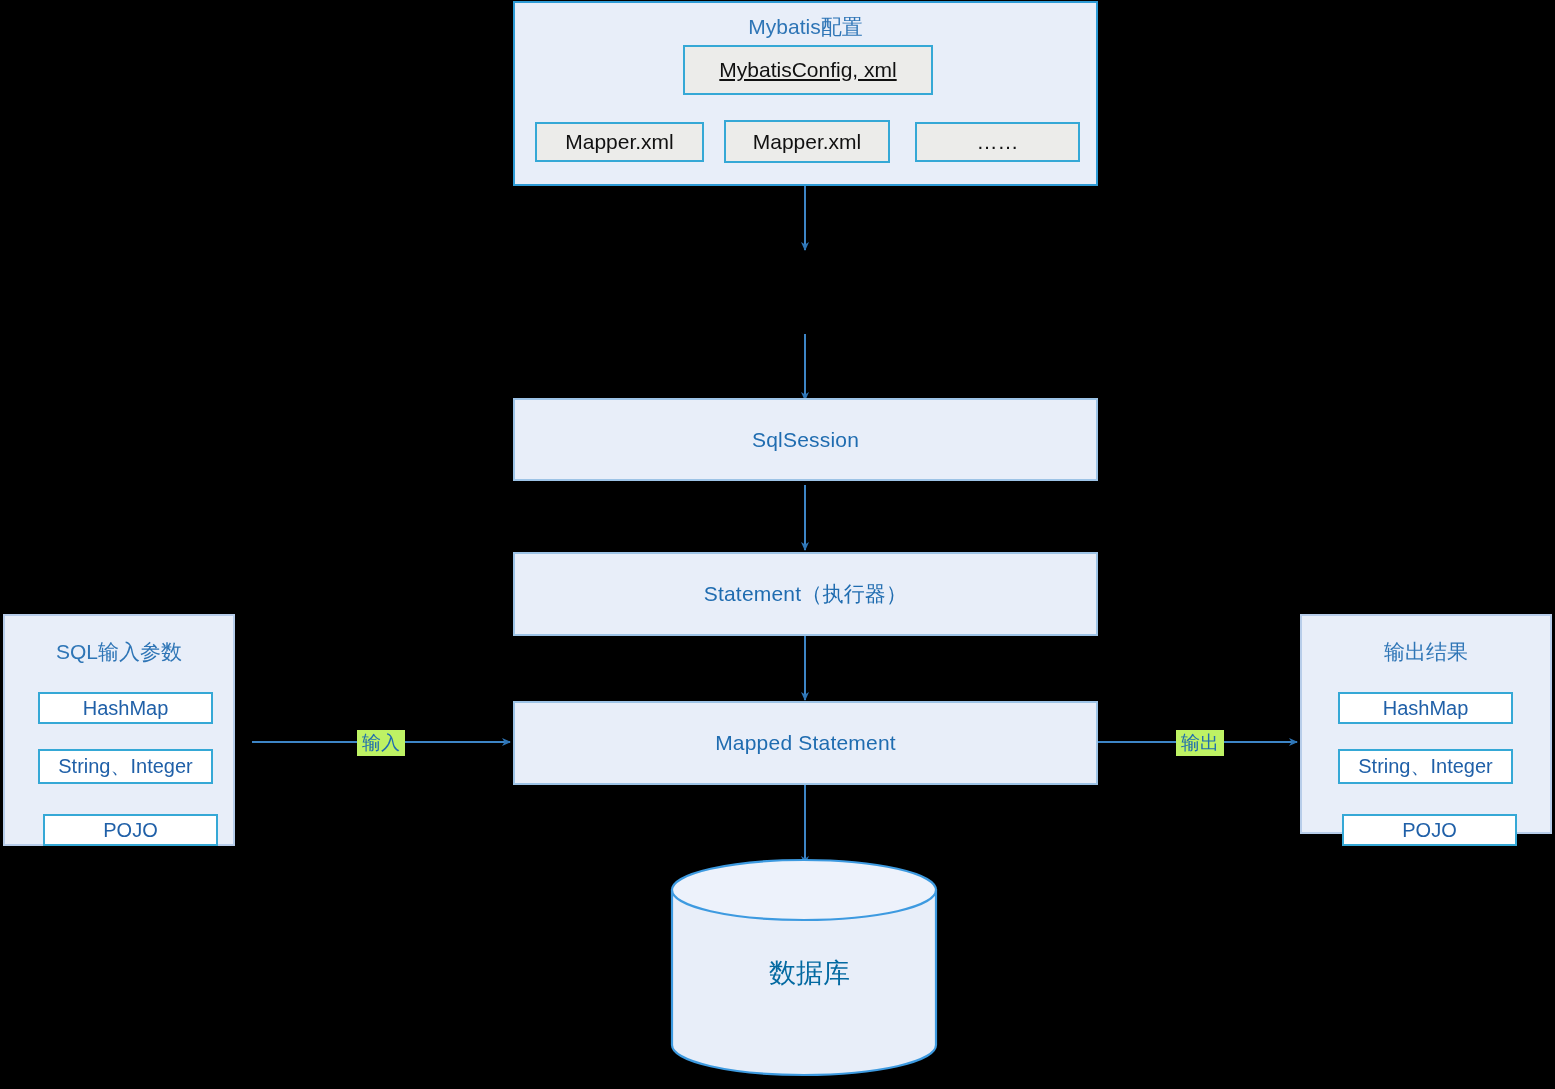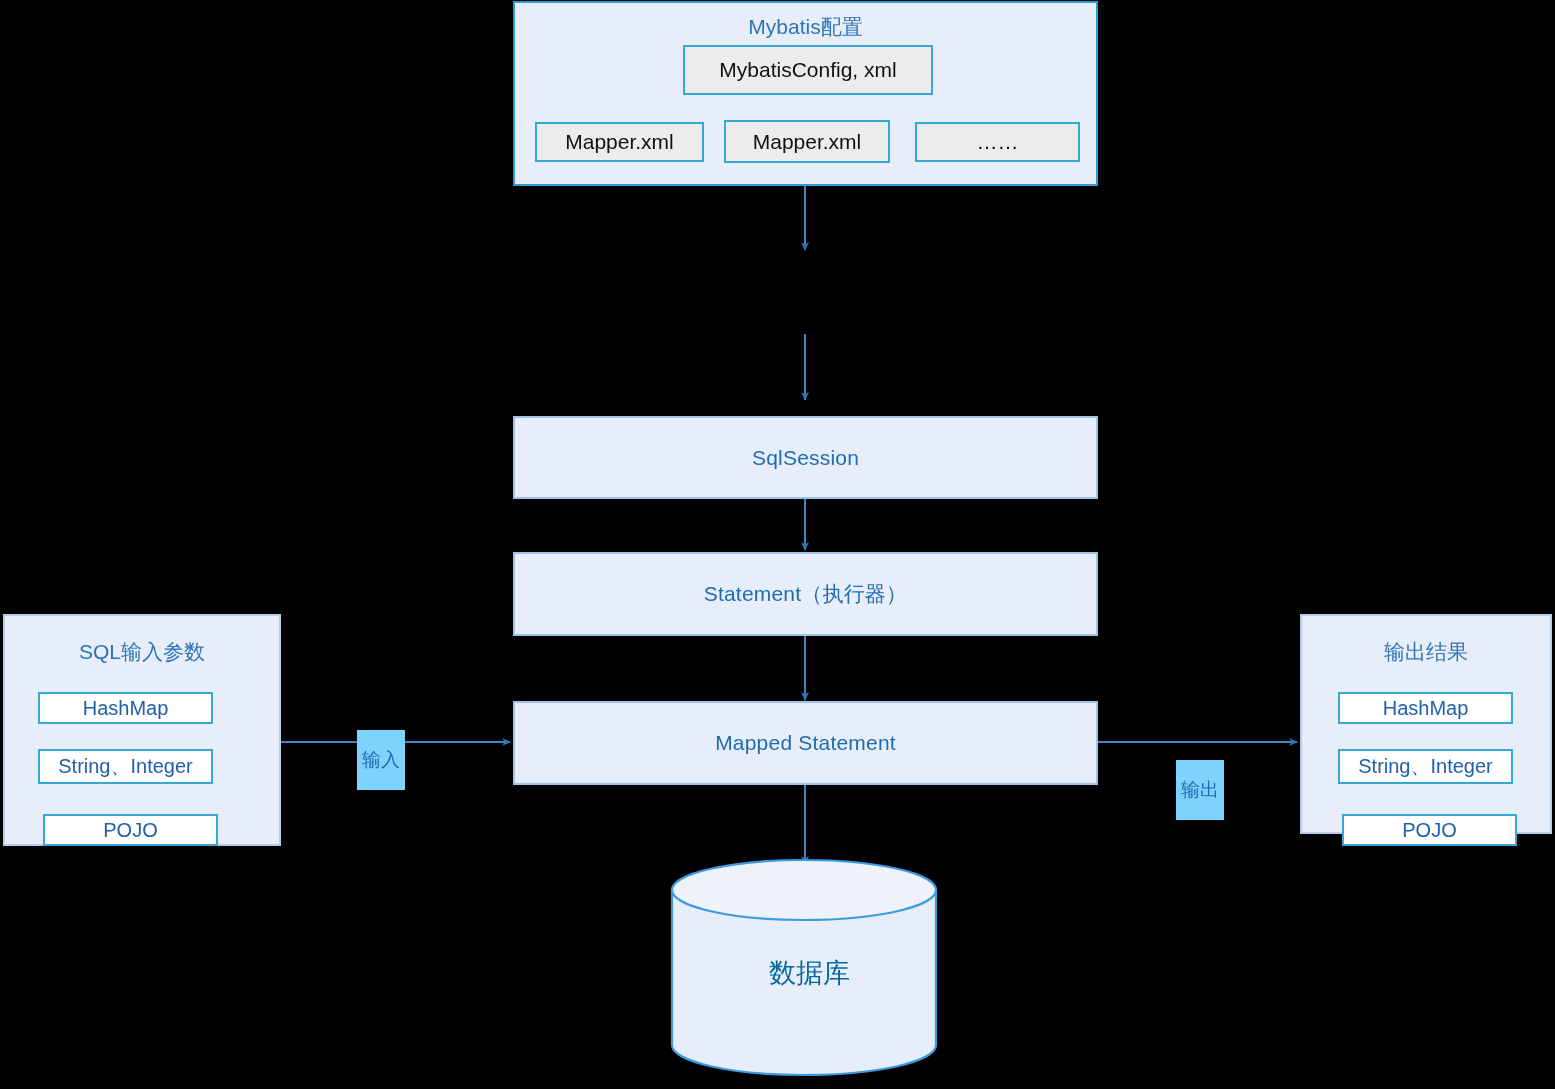--- a/index.html
+++ b/index.html
@@ -75,24 +75,24 @@
     align-items: center;
     justify-content: center;
     color: #2060a8;
     font-size: 20px;
     box-sizing: border-box;
   }
 
   
   .edge-label {
     position: absolute;
-    background: #7dd3fc;
+    background: #bef264;
     color: #1f6cb0;
     font-size: 19px;
-    padding: 19px 5px;
+    padding: 2px 5px;
     line-height: 1.15;
     white-space: nowrap;
   }
 
   
   #edges {
     position: absolute;
     left: 0;
     top: 0;
     width: 1555px;
@@ -136,37 +136,37 @@
 
     <g>
       <path d="M672,890 L672,1045 A132,30 0 0 0 936,1045 L936,890 Z" fill="#e8eef9" stroke="#3d9ae0" stroke-width="2.2"></path>
       <ellipse cx="804" cy="890" rx="132" ry="30" fill="#edf2fb" stroke="#3d9ae0" stroke-width="2.2"></ellipse>
     </g>
   </svg>
 
   <div class="node panel" style="left:513px; top:1px; width:585px; height:185px;">
     <div class="panel-title" style="top:10px;">Mybatis配置</div>
 
-    <div class="file-box" style="position:absolute; left:168px; top:42px; width:250px; height:50px;">MybatisConfig, xml</div>
+    <div class="file-box" style="position:absolute; left:168px; top:42px; width:250px; height:50px;text-decoration:underline;">MybatisConfig, xml</div>
 
     <div class="file-box" style="position:absolute; left:20px; top:119px; width:169px; height:40px;">Mapper.xml</div>
 
     <div class="file-box" style="position:absolute; left:209px; top:117px; width:166px; height:43px;">Mapper.xml</div>
 
     <div class="file-box" style="position:absolute; left:400px; top:119px; width:165px; height:40px;">……</div>
   </div>
 
 
-  <div class="node proc-box" style="left:513px; top:416px; width:585px; height:83px;">SqlSession</div>
+  <div class="node proc-box" style="left:513px; top:398px; width:585px; height:83px;">SqlSession</div>
 
   <div class="node proc-box" style="left:513px; top:552px; width:585px; height:84px;">Statement（执行器）</div>
 
   <div class="node proc-box" style="left:513px; top:701px; width:585px; height:84px;">Mapped Statement</div>
 
-  <div class="node panel soft" style="left:3px; top:614px; width:278px; height:232px;">
+  <div class="node panel soft" style="left:3px; top:614px; width:232px; height:232px;">
     <div class="panel-title" style="top:22px;">SQL输入参数</div>
 
     <div class="type-box" style="position:absolute; left:33px; top:76px; width:175px; height:32px;">HashMap</div>
 
     <div class="type-box" style="position:absolute; left:33px; top:133px; width:175px; height:35px;">String、Integer</div>
 
     <div class="type-box" style="position:absolute; left:38px; top:198px; width:175px; height:32px;">POJO</div>
   </div>
 
   <div class="node panel soft" style="left:1300px; top:614px; width:252px; height:220px;">
@@ -174,17 +174,17 @@
 
     <div class="type-box" style="position:absolute; left:36px; top:76px; width:175px; height:32px;">HashMap</div>
 
     <div class="type-box" style="position:absolute; left:36px; top:133px; width:175px; height:35px;">String、Integer</div>
 
     <div class="type-box" style="position:absolute; left:40px; top:198px; width:175px; height:32px;">POJO</div>
   </div>
 
   <div class="edge-label" style="left:357px; top:730px;">输入</div>
 
-  <div class="edge-label" style="left:1176px; top:760px;">输出</div>
+  <div class="edge-label" style="left:1176px; top:730px;">输出</div>
 
   <div class="cylinder-label" style="left:769px; top:955px;">数据库</div>
 
 </div>
 
 </body></html>

